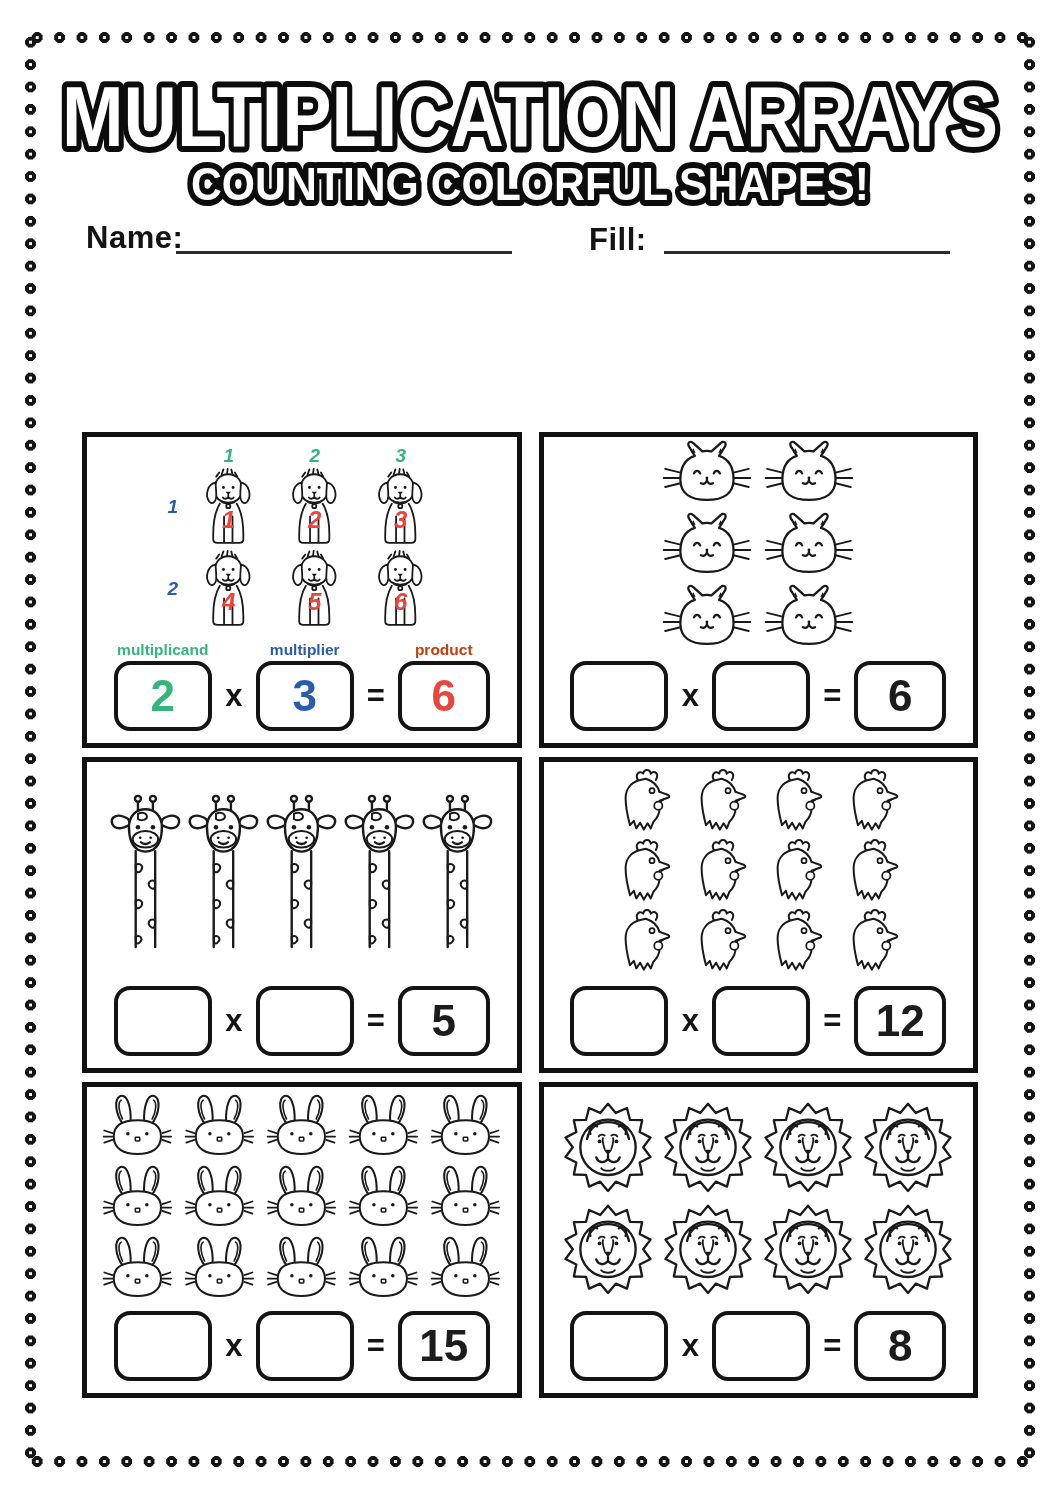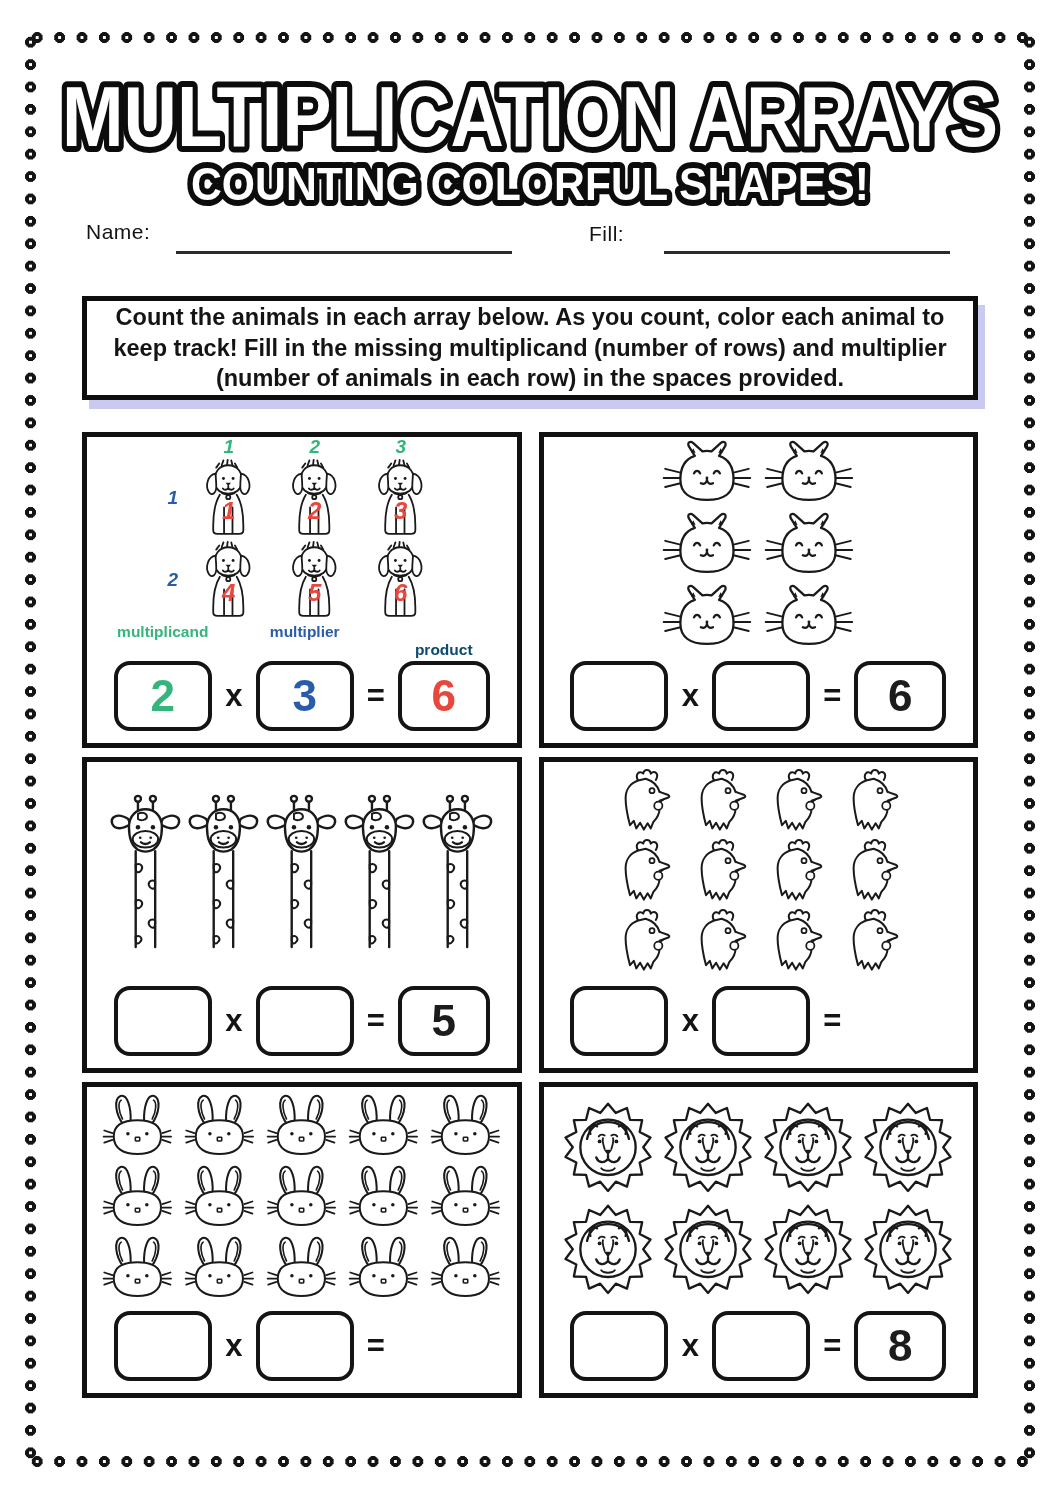--- a/index.html
+++ b/index.html
@@ -25,21 +25,21 @@
   .dots-left   { left:24px; top:31px; height:1437px; }
   .dots-right  { left:1023px; top:31px; height:1437px; }
 
   .title-svg    { position:absolute; left:0; top:76px;  width:1060px; height:88px; }
   .subtitle-svg { position:absolute; left:0; top:156px; width:1060px; height:56px; }
   .title-svg text, .subtitle-svg text {
     font-family:"Liberation Sans", sans-serif; font-weight:bold;
     fill:#ffffff; stroke:#0c0c0c; paint-order:stroke; stroke-linejoin:round;
   }
 
-  .nd-label { position:absolute; font-size:21px; font-weight:normal; letter-spacing:0.5px; }
+  .nd-label { position:absolute; font-size:31px; font-weight:bold; letter-spacing:0.5px; }
   .name-label { left:86px; top:220px; }
   .date-label { left:589px; top:222px; }
   .nd-line { position:absolute; border-bottom:3.5px solid #2b2b2b; height:34px; top:220px; }
   .name-line { left:176px; width:336px; }
   .date-line { left:664px; width:286px; }
 
   .instructions {
     position:absolute; left:82px; top:296px; width:896px; height:104px;
     border:5px solid #0e0e0e; background:#ffffff;
     display:flex; align-items:center; justify-content:center; text-align:center;
@@ -180,21 +180,20 @@
   </svg>
   <svg class="subtitle-svg">
     <text x="530" y="44" text-anchor="middle" font-size="47" stroke-width="12" textLength="678" lengthAdjust="spacingAndGlyphs">COUNTING COLORFUL SHAPES!</text>
   </svg>
 
   <span class="nd-label name-label">Name:</span>
   <span class="nd-line name-line"></span>
   <span class="nd-label date-label">Fill:</span>
   <span class="nd-line date-line"></span>
 
-  <div class="instructions" id="instructions" style="box-shadow: rgb(201, 201, 241) 7px 9px 0px;">Count the animals in each array below. As you count, color each animal to keep track! Fill in the missing multiplicand (number of rows) and multiplier (number of animals in each row) in the spaces provided.</div>
 
   <div class="problems" id="problems">
       <div class="pbox">
         <div class="animal-area">
           <div class="agrid" style="grid-template-columns: 26px repeat(3, 86px);">
             <div class="hdr-num"></div>
             <div class="hdr-num" style="color: rgb(53, 181, 124); height: 20px;">1</div>
             <div class="hdr-num" style="color: rgb(53, 181, 124); height: 20px;">2</div>
             <div class="hdr-num" style="color: rgb(53, 181, 124); height: 20px;">3</div>
             <div class="row-num" style="color: rgb(42, 93, 169);">1</div>
@@ -235,21 +234,21 @@
               </svg>
               <span class="count-num" style="color: rgb(232, 71, 62);">6</span>
             </div>
           </div>
         </div>
         <div class="eq">
           <div class="eq-label" style="color: rgb(53, 181, 124);">multiplicand</div>
           <div></div>
           <div class="eq-label" style="color: rgb(42, 93, 169);">multiplier</div>
           <div></div>
-          <div class="eq-label" style="color: #0c4a6e; margin-top: 18px;">product</div>
+          <div class="eq-label" style="color: #c2410c;">product</div>
           <div class="eqbox" style="color: rgb(53, 181, 124);">2</div>
           <div class="eq-op">x</div>
           <div class="eqbox" style="color: rgb(42, 93, 169);">3</div>
           <div class="eq-op">=</div>
           <div class="eqbox" style="color: rgb(232, 71, 62);">6</div>
         </div>
       </div>
       <div class="pbox">
         <div class="animal-area">
           <div class="agrid" style="grid-template-columns: repeat(2, 102px);">
@@ -394,20 +393,21 @@
                 <use href="#sym-rooster"></use>
               </svg>
             </div>
           </div>
         </div>
         <div class="eq">
           <div class="eqbox" style="color: rgb(28, 28, 28);"></div>
           <div class="eq-op">x</div>
           <div class="eqbox" style="color: rgb(28, 28, 28);"></div>
           <div class="eq-op">=</div>
+          <div class="eqbox" style="color: rgb(28, 28, 28);">12</div>
         </div>
       </div>
       <div class="pbox">
         <div class="animal-area">
           <div class="agrid" style="grid-template-columns: repeat(5, 82px);">
             <div class="acell" style="width: 82px; height: 71px;">
               <svg>
                 <use href="#sym-bunny"></use>
               </svg>
             </div>
@@ -481,20 +481,21 @@
                 <use href="#sym-bunny"></use>
               </svg>
             </div>
           </div>
         </div>
         <div class="eq">
           <div class="eqbox" style="color: rgb(28, 28, 28);"></div>
           <div class="eq-op">x</div>
           <div class="eqbox" style="color: rgb(28, 28, 28);"></div>
           <div class="eq-op">=</div>
+          <div class="eqbox" style="color: rgb(28, 28, 28);">15</div>
         </div>
       </div>
       <div class="pbox">
         <div class="animal-area">
           <div class="agrid" style="grid-template-columns: repeat(4, 100px);">
             <div class="acell" style="width: 100px; height: 102px;">
               <svg>
                 <use href="#sym-lion"></use>
               </svg>
             </div>

